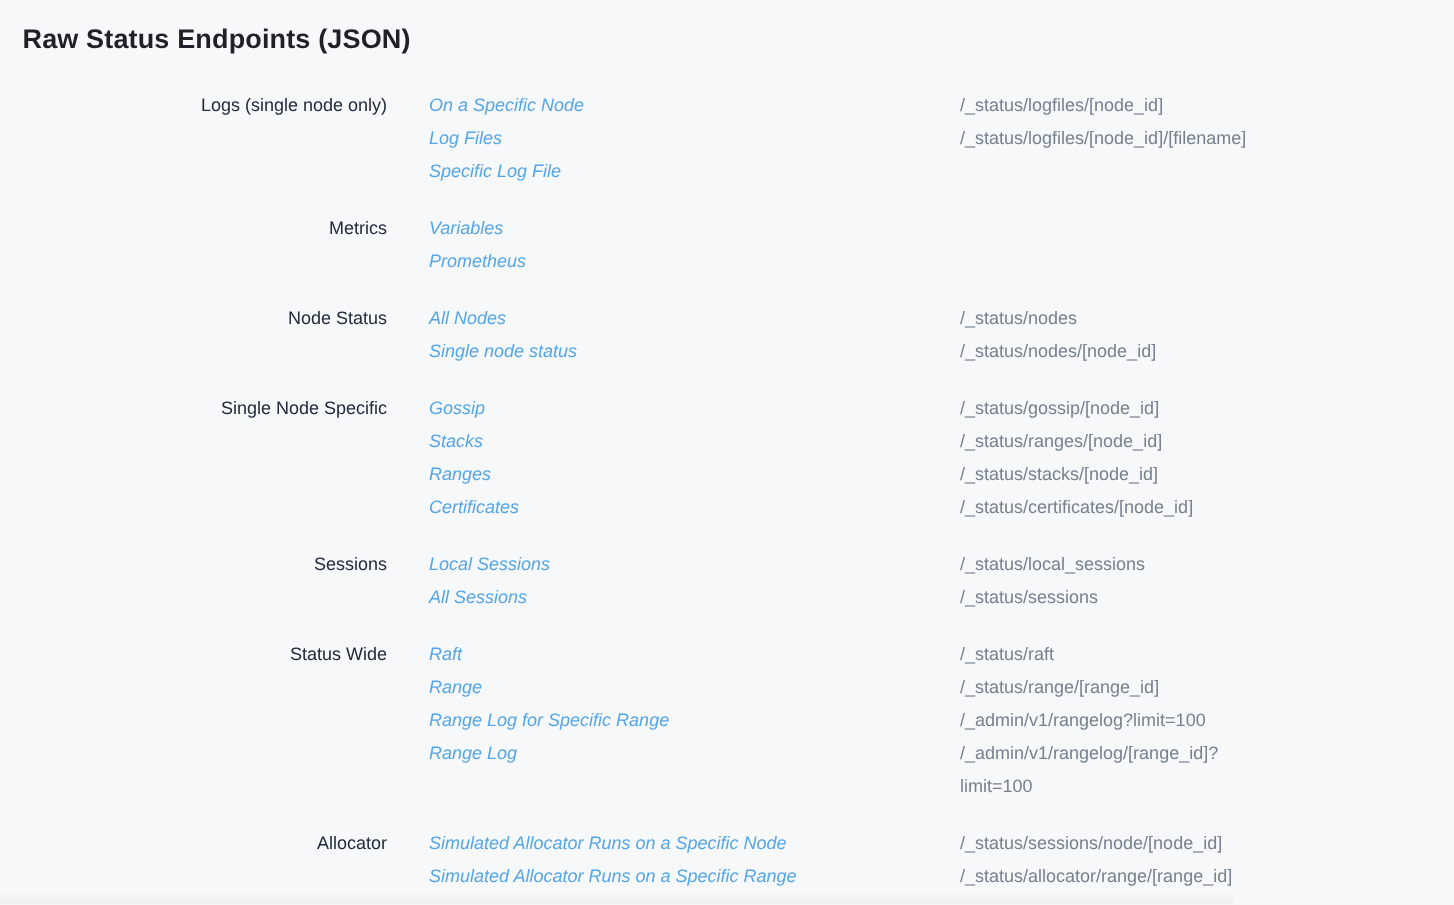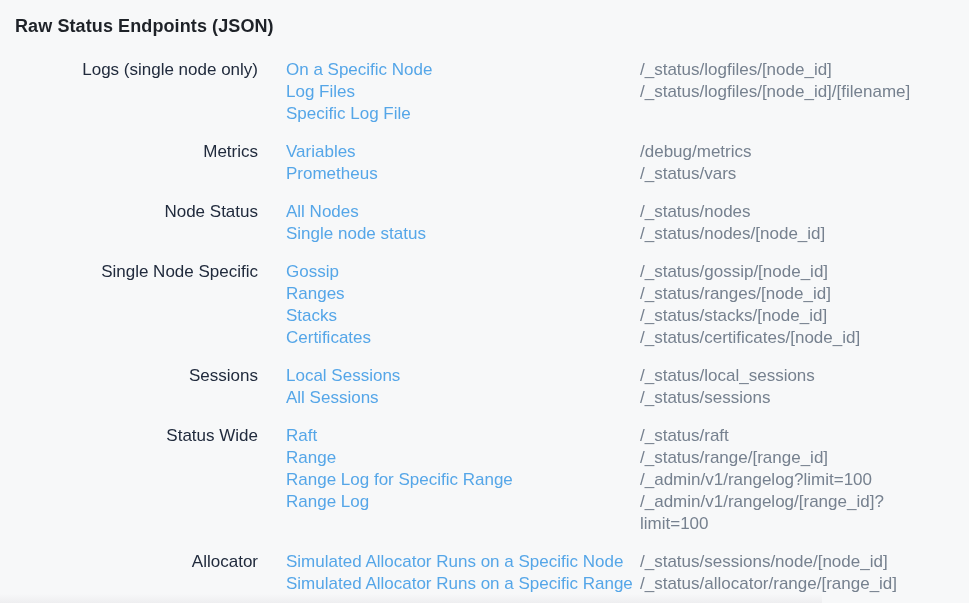--- a/index.html
+++ b/index.html
@@ -24,30 +24,31 @@
     color: #1e2228;
     line-height: 26px;
   }
   .groups {
     margin-top: 20px;
   }
   .group {
     display: grid;
     grid-template-columns: 258px 382px 1fr;
     margin-bottom: 16px;
-    font-size: 17px;
+    font-size: 12px;
     line-height: 22px;
   }
   .group-category {
     text-align: right;
     color: #212b3d;
     font-weight: 400;
   }
   .group-links {
     padding-left: 28px;
+    font-style: italic;
   }
   .group-links a {
     display: block;
     color: #55a6e8;
     text-decoration: none;
     cursor: pointer;
   }
   .group-paths {
     color: #76818f;
   }
@@ -81,42 +82,38 @@
           <span class="path-row">/_status/logfiles/[node_id]</span>
           <span class="path-row">/_status/logfiles/[node_id]/[filename]</span>
         </div>
       </div>
       <div class="group">
         <div class="group-category">Metrics</div>
         <div class="group-links">
           <a href="#">Variables</a>
           <a href="#">Prometheus</a>
         </div>
-        <div class="group-paths">
-          <span class="path-row">/debug/metrics</span>
-          <span class="path-row">/_status/vars</span>
-        </div>
       </div>
       <div class="group">
         <div class="group-category">Node Status</div>
         <div class="group-links">
           <a href="#">All Nodes</a>
           <a href="#">Single node status</a>
         </div>
         <div class="group-paths">
           <span class="path-row">/_status/nodes</span>
           <span class="path-row">/_status/nodes/[node_id]</span>
         </div>
       </div>
       <div class="group">
         <div class="group-category">Single Node Specific</div>
         <div class="group-links">
           <a href="#">Gossip</a>
+          <a href="#">Stacks</a>
           <a href="#">Ranges</a>
-          <a href="#">Stacks</a>
           <a href="#">Certificates</a>
         </div>
         <div class="group-paths">
           <span class="path-row">/_status/gossip/[node_id]</span>
           <span class="path-row">/_status/ranges/[node_id]</span>
           <span class="path-row">/_status/stacks/[node_id]</span>
           <span class="path-row">/_status/certificates/[node_id]</span>
         </div>
       </div>
       <div class="group">

